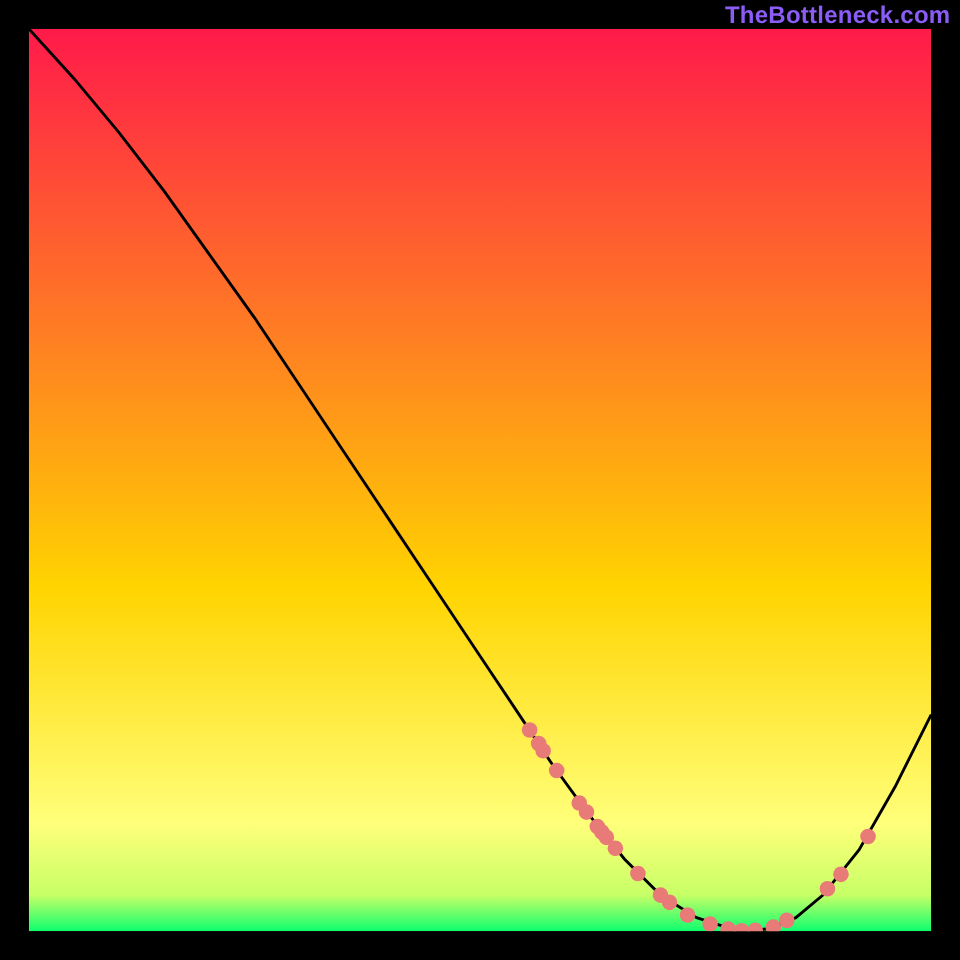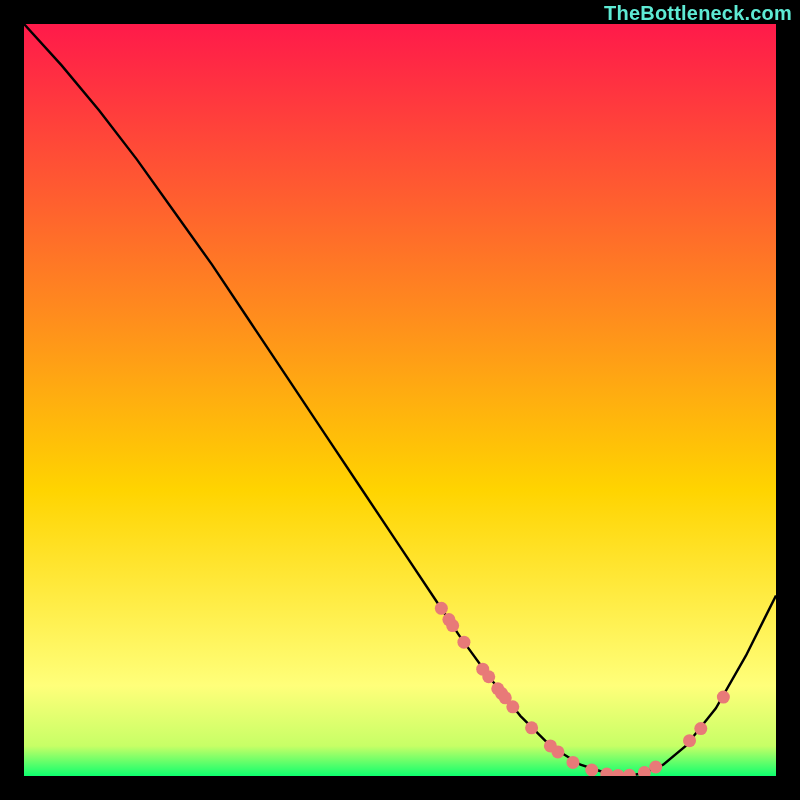--- a/index.html
+++ b/index.html
@@ -26,21 +26,21 @@
     width: 100%;
     height: 100%;
   }
   .watermark {
     position: absolute;
     right: 8px;
     top: 2px;
     font-family: Arial, Helvetica, sans-serif;
     font-size: 20px;
     font-weight: bold;
-    color: #5eead4;
+    color: #8b5cf6;
     letter-spacing: 0.2px;
   }
 </style>
 </head>
 <body>
 
 <div class="frame">
   <svg class="plot-area" viewBox="0 0 752 752" preserveAspectRatio="none">
     <defs>
       <linearGradient id="bg-grad" x1="0" y1="0" x2="0" y2="1">

